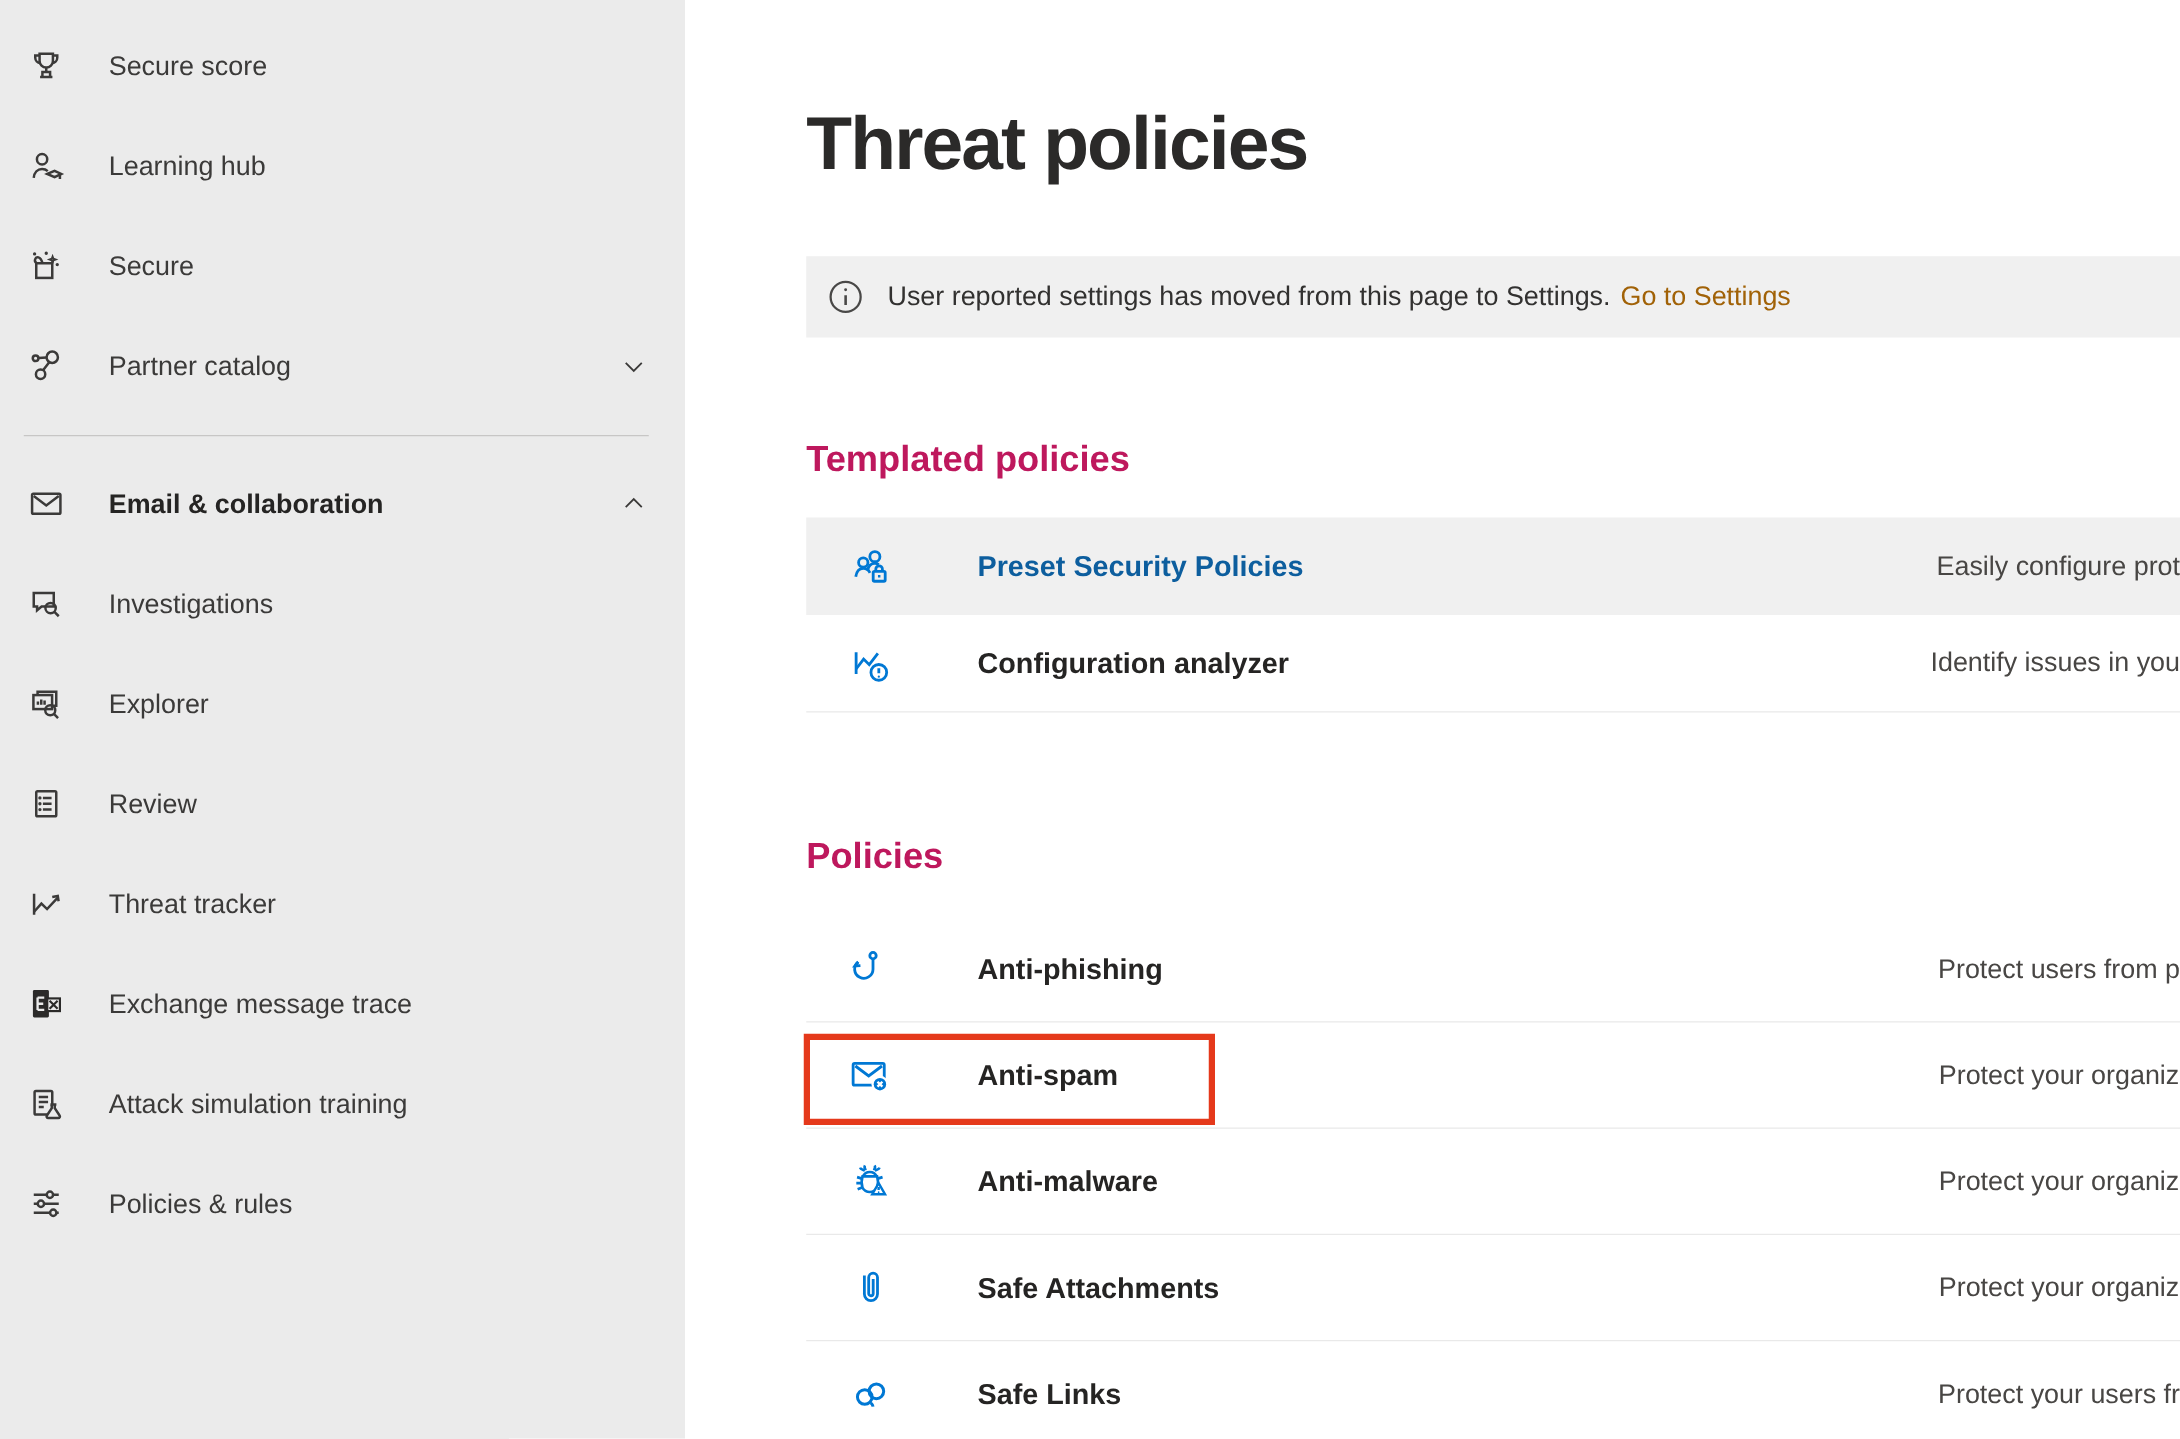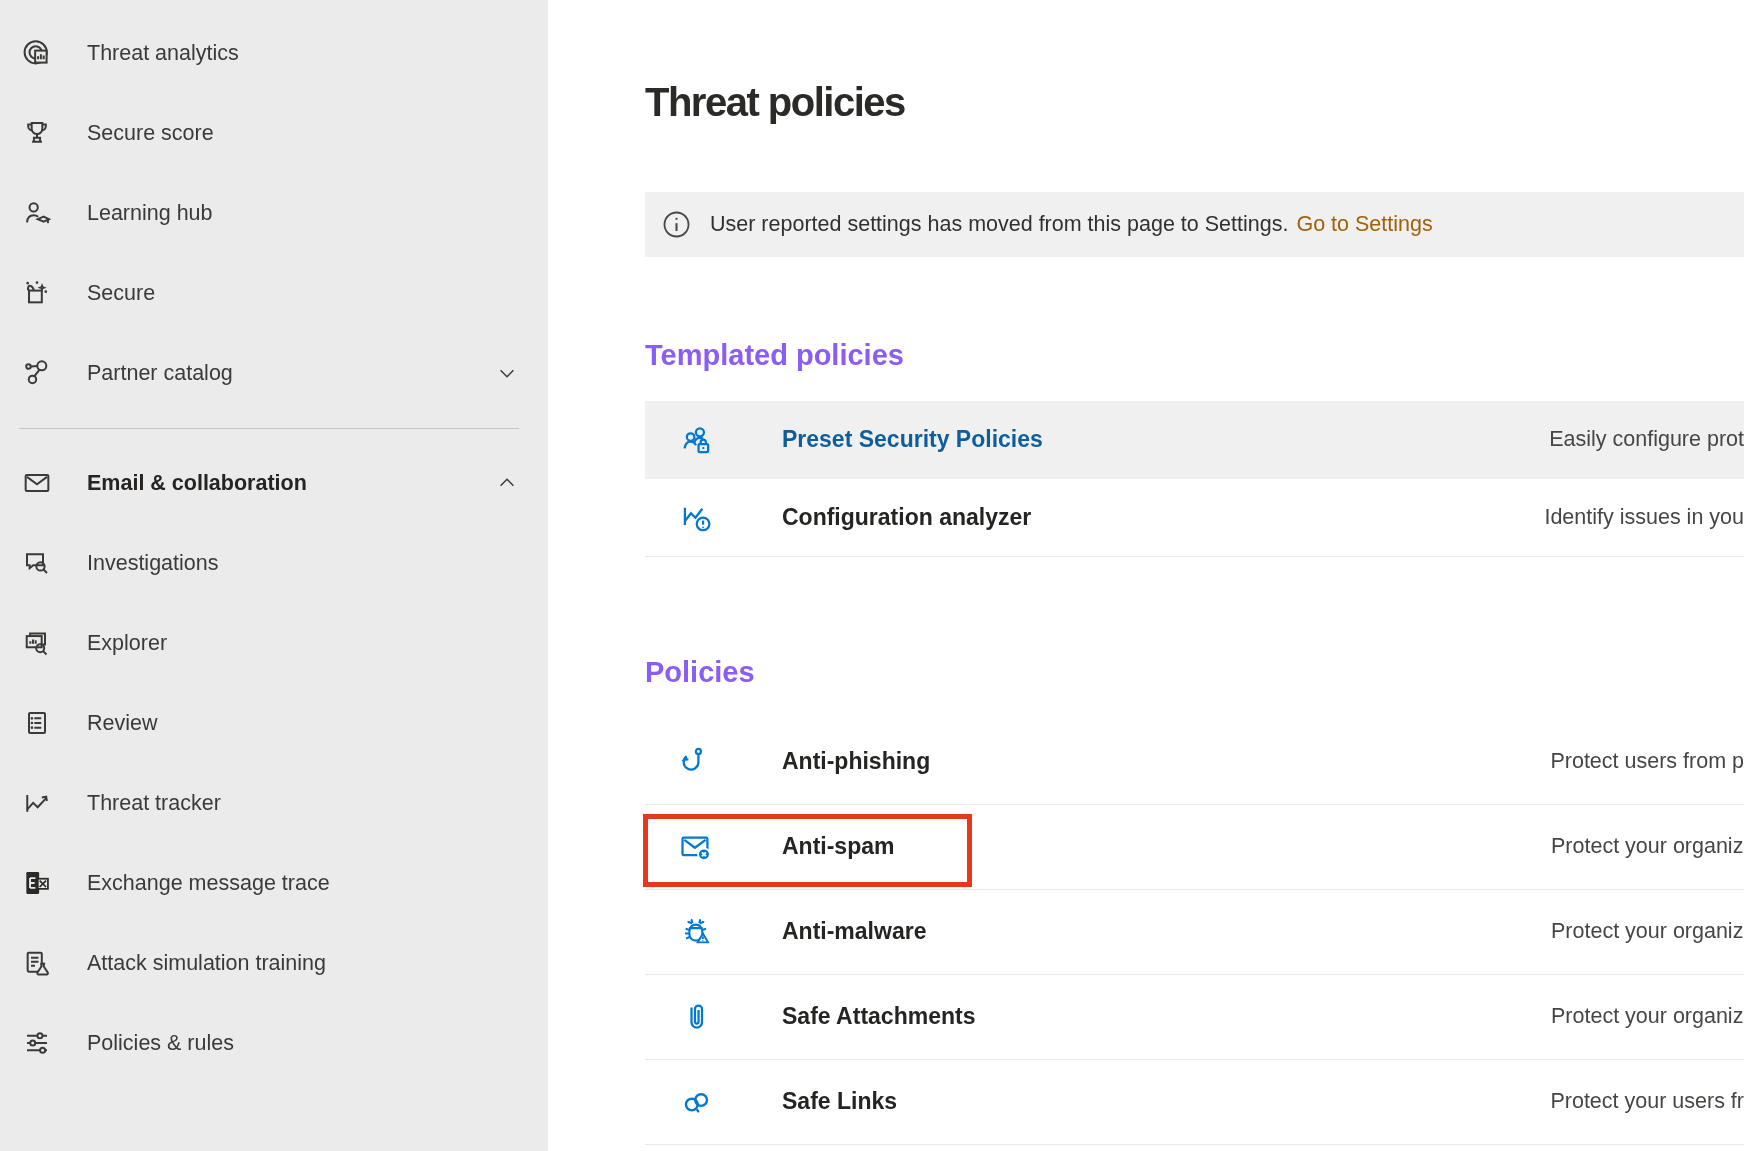--- a/index.html
+++ b/index.html
@@ -15,60 +15,49 @@
     background:#ebebeb;padding-top:13px;box-sizing:border-box;overflow:hidden;
   }
   .side-item{height:80px;display:flex;align-items:center;padding:0 30px 0 20px;cursor:pointer;}
   .side-icon{width:34px;height:34px;flex:0 0 34px;display:flex;align-items:center;justify-content:center;color:#3b3a39;}
   .side-label{margin-left:33px;font-size:21.5px;color:#3b3a39;white-space:nowrap;}
   .side-label.bold{font-weight:700;color:#252423;}
   .side-chevron{margin-left:auto;color:#3b3a39;}
   .side-divider{height:1px;background:#c7c6c5;margin:15px 29px 14px 19px;}
   
   .main{position:absolute;left:548px;top:0;width:1196px;height:1151px;background:#ffffff;box-sizing:border-box;padding-left:97px;}
-  .page-title{padding-top:40px;font-size:40px;line-height:70px;font-weight:700;color:#2b2a29;letter-spacing:-1.5px;}
+  .page-title{padding-top:40px;font-size:60px;line-height:70px;font-weight:700;color:#2b2a29;letter-spacing:-1.5px;}
   .banner{
     margin-top:55px;height:65px;background:#f0f0f0;
     display:flex;align-items:center;padding-left:16px;box-sizing:border-box;
   }
   .info-icon{width:31px;height:31px;flex:0 0 31px;color:#494847;margin-right:18px;}
   .banner-text{font-size:21.5px;color:#323130;white-space:nowrap;}
   .banner-link{font-size:21.5px;color:#a16207;margin-left:8px;white-space:nowrap;cursor:pointer;}
-  .section-heading{font-size:29px;line-height:33px;font-weight:700;color:#8b5cf6;}
+  .section-heading{font-size:29px;line-height:33px;font-weight:700;color:#be185d;}
   .heading-templated{margin-top:82px;margin-bottom:29px;}
   .heading-policies{margin-top:99px;margin-bottom:31px;}
   .prow{height:85px;display:flex;align-items:center;position:relative;}
   .prow.bordered{border-bottom:1px solid #e9e9e9;box-sizing:border-box;}
   .prow.highlighted{background:#f0f0f0;height:84px;}
   .prow.trow{height:78px;}
   .prow-icon{width:36px;height:36px;flex:0 0 36px;margin-left:33px;color:#0078d4;display:flex;align-items:center;justify-content:center;}
   .prow-title{margin-left:68px;width:745px;font-size:23px;font-weight:700;color:#252423;white-space:nowrap;cursor:pointer;}
   .prow-title.bluelink{color:#0d5e9e;}
   .prow-desc{font-size:21.5px;color:#484644;white-space:nowrap;margin-left:24px;}
   .red-outline{
     position:absolute;left:-2px;top:9px;width:329px;height:73px;
     border:5px solid #e5391b;box-sizing:border-box;pointer-events:none;
   }
 </style>
 </head>
 <body>
 
 <nav class="sidebar">
 
-  <div class="side-item">
-    <span class="side-icon">
-      <svg width="32" height="32" viewBox="0 0 24 24" fill="none" stroke="currentColor" stroke-width="1.5">
-        <circle cx="11" cy="11.5" r="8.3"></circle>
-          <circle cx="11" cy="11.5" r="4.6"></circle>
-        <rect x="10.6" y="10.2" width="8.6" height="9" fill="#ebebeb" stroke="currentColor"></rect>
-        <path d="M12.8 16.6v-2.2M14.9 16.6v-3.6M17 16.6v-2.8"></path>
-      </svg>
-    </span>
-    <span class="side-label">Threat analytics</span>
-  </div>
 
   <div class="side-item">
     <span class="side-icon">
       <svg width="32" height="32" viewBox="0 0 24 24" fill="none" stroke="currentColor" stroke-width="1.5">
         <path d="M8 4.5h8v4.3a4 4 0 0 1-8 0z"></path>
         <path d="M8 5.6H5.4v1.3a3.1 3.1 0 0 0 3 3.1"></path>
         <path d="M16 5.6h2.6v1.3a3.1 3.1 0 0 1-3 3.1"></path>
         <path d="M12 12.8v2.7M9.7 15.5h4.6v3H9.7zM8.3 18.5h7.4"></path>
       </svg>
     </span>

